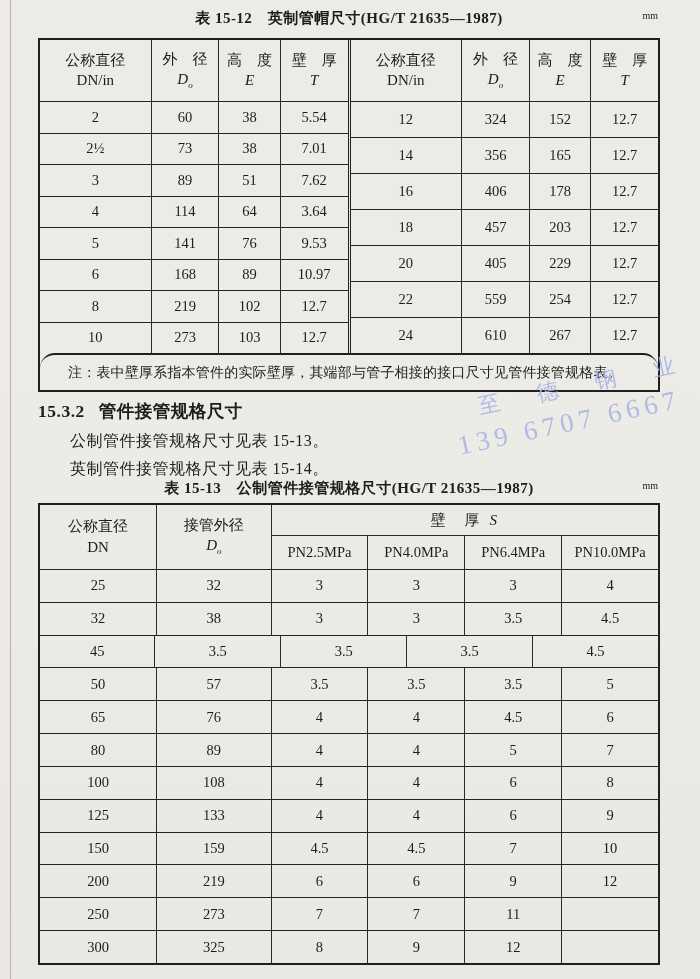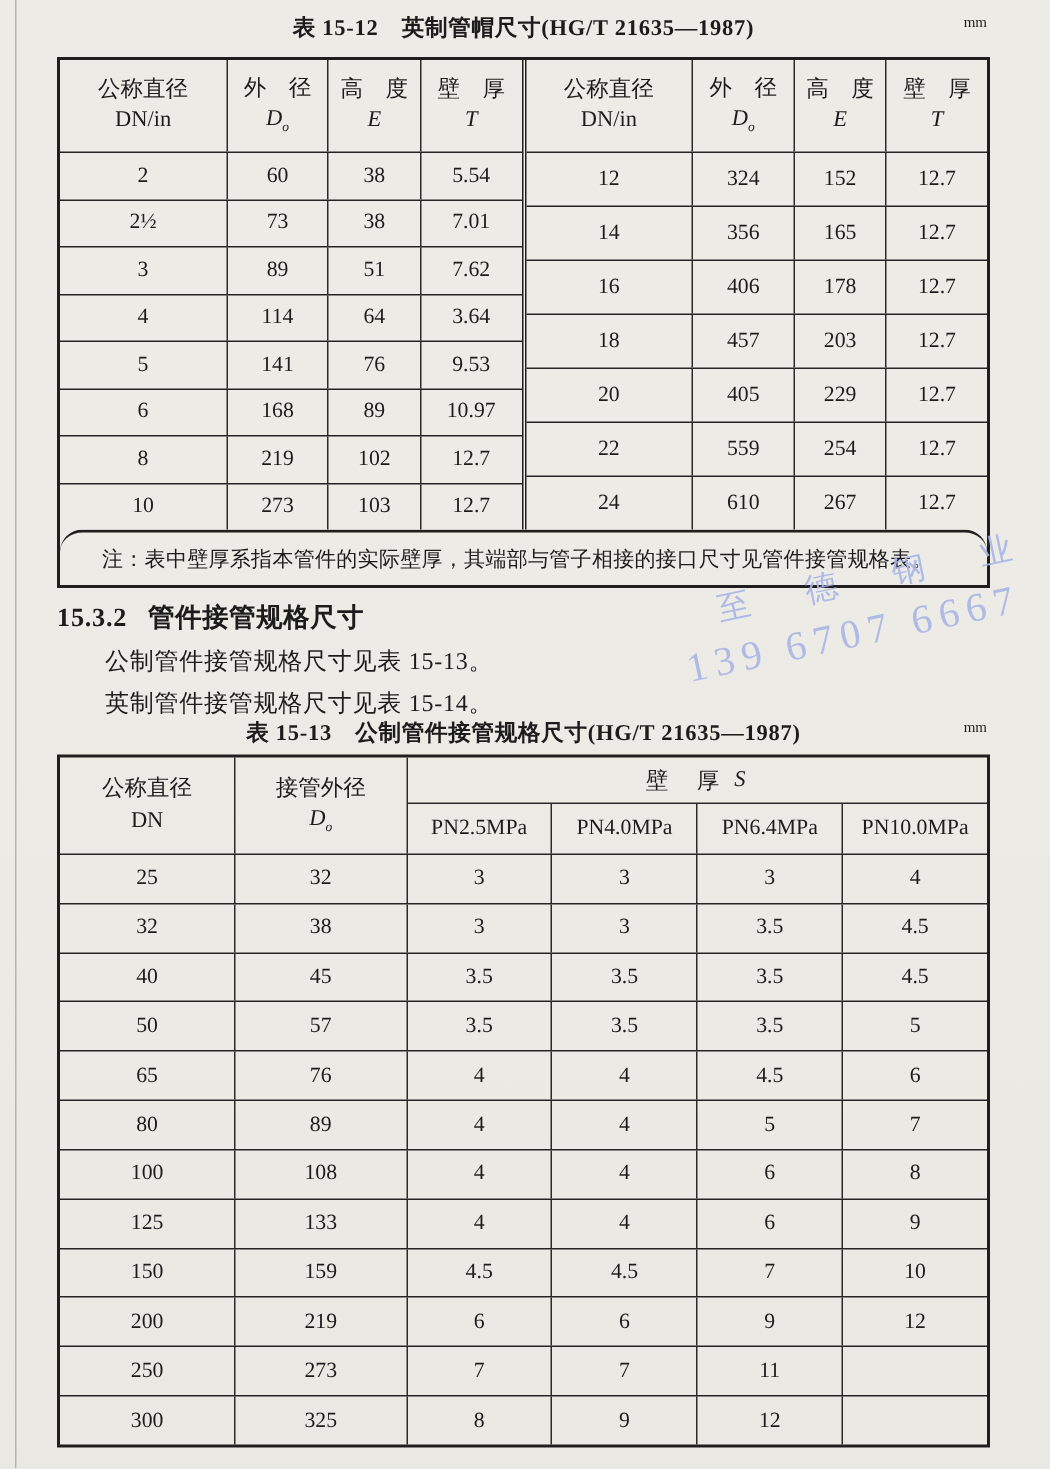--- a/index.html
+++ b/index.html
@@ -279,21 +279,20 @@
         </div>
         <div class="trow">
           <div class="tcell k1">32</div>
           <div class="tcell k2">38</div>
           <div class="tcell wp">3</div>
           <div class="tcell wp">3</div>
           <div class="tcell wp">3.5</div>
           <div class="tcell wp">4.5</div>
         </div>
         <div class="trow">
-          <div class="tcell k1">40</div>
           <div class="tcell k2">45</div>
           <div class="tcell wp">3.5</div>
           <div class="tcell wp">3.5</div>
           <div class="tcell wp">3.5</div>
           <div class="tcell wp">4.5</div>
         </div>
         <div class="trow">
           <div class="tcell k1">50</div>
           <div class="tcell k2">57</div>
           <div class="tcell wp">3.5</div>

